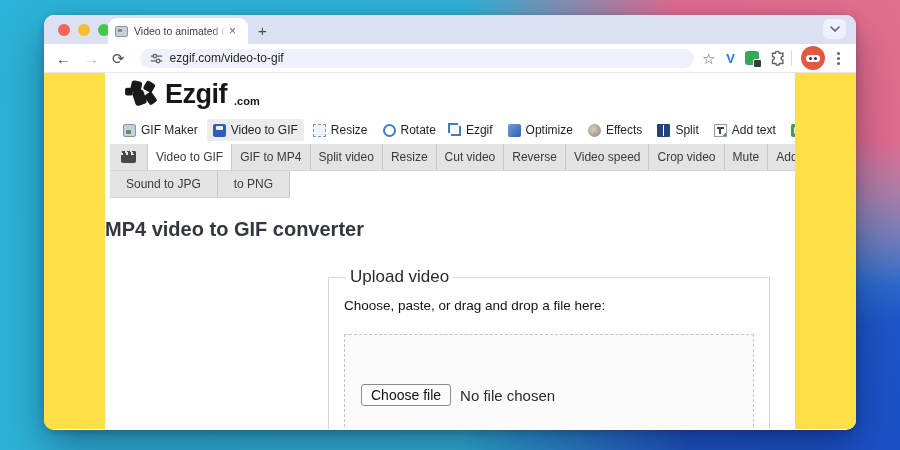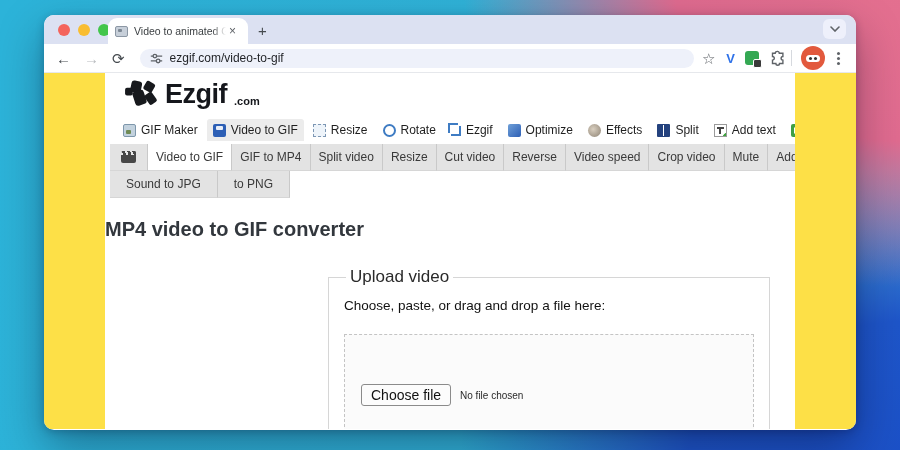--- a/index.html
+++ b/index.html
@@ -101,21 +101,21 @@
     border:1px solid #d6d6d6; padding:4px 15px 0 15px; background:#fff;
   }
   .upload-fieldset legend{ font-size:17px; color:#2a2a2a; padding:0 4px; margin-left:2px; }
   .upload-instruction{ font-size:13.5px; color:#121212; margin:7px 0 21px 0; }
   .dropzone{ border:1px dashed #c4c4c4; background:#fbfbfb; height:113px; padding:49px 0 0 16px; }
   .filerow{ display:flex; align-items:center; }
   .choose-file-btn{
     font-family:"Liberation Sans", sans-serif; font-size:14px; color:#111;
     padding:2px 9px; border:1px solid #8b8b8b; border-radius:3px; background:#fcfcfc;
   }
-  .file-status{ font-size:10px; color:#2a2a2a; margin-left:9px; }
+  .file-status{ font-size:15px; color:#2a2a2a; margin-left:9px; }
 </style>
 </head>
 <body>
 
 <div class="window">
 
   <div class="tabstrip">
     <div class="lights">
       <span class="light red"></span>
       <span class="light yellow"></span>

